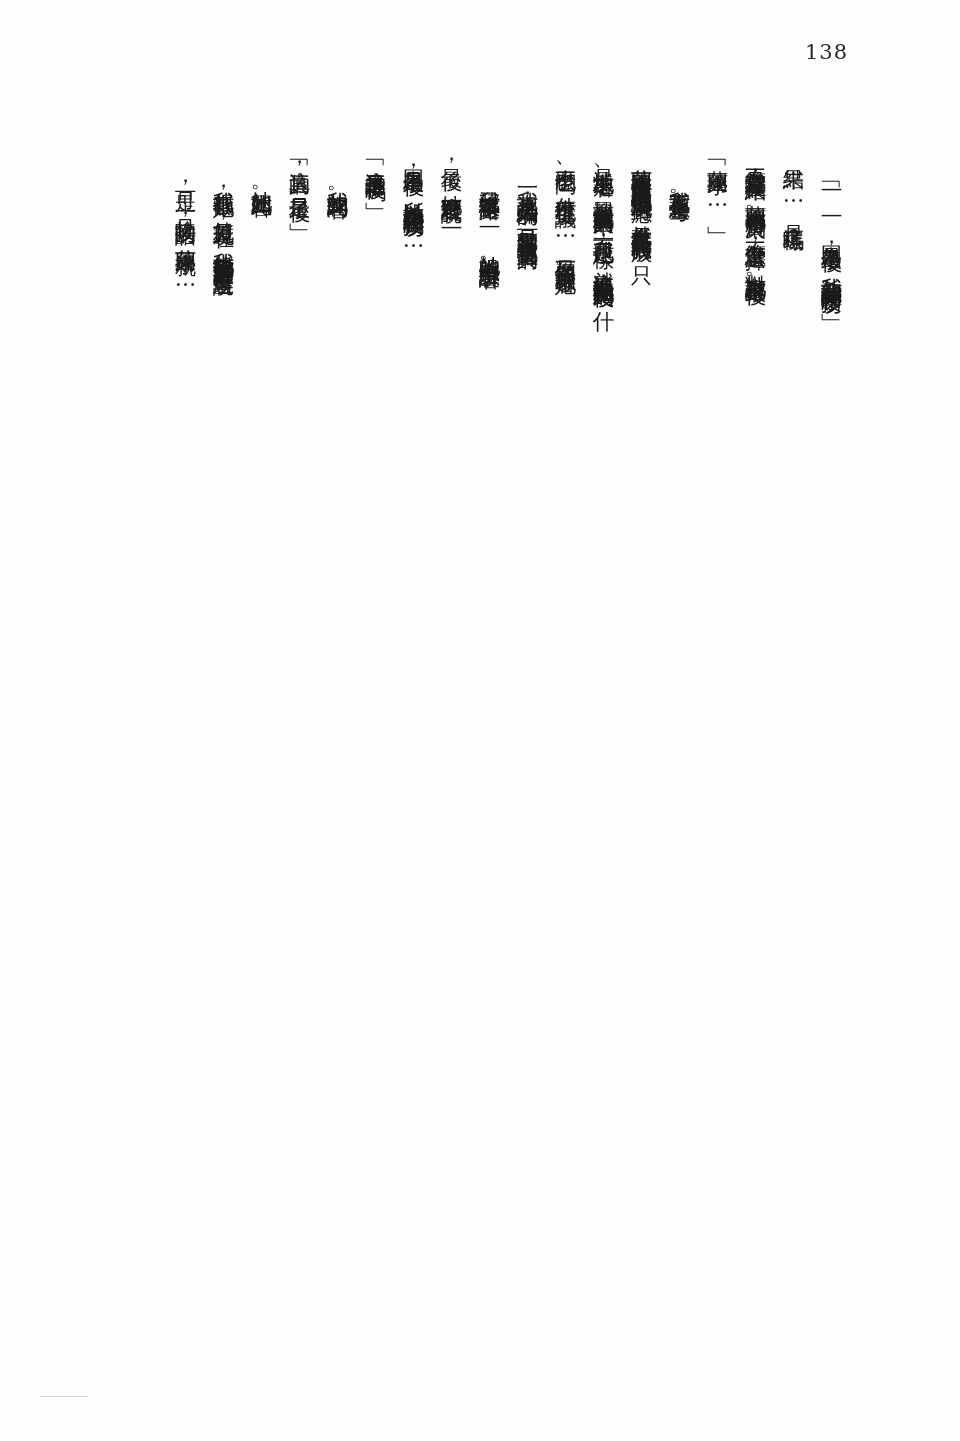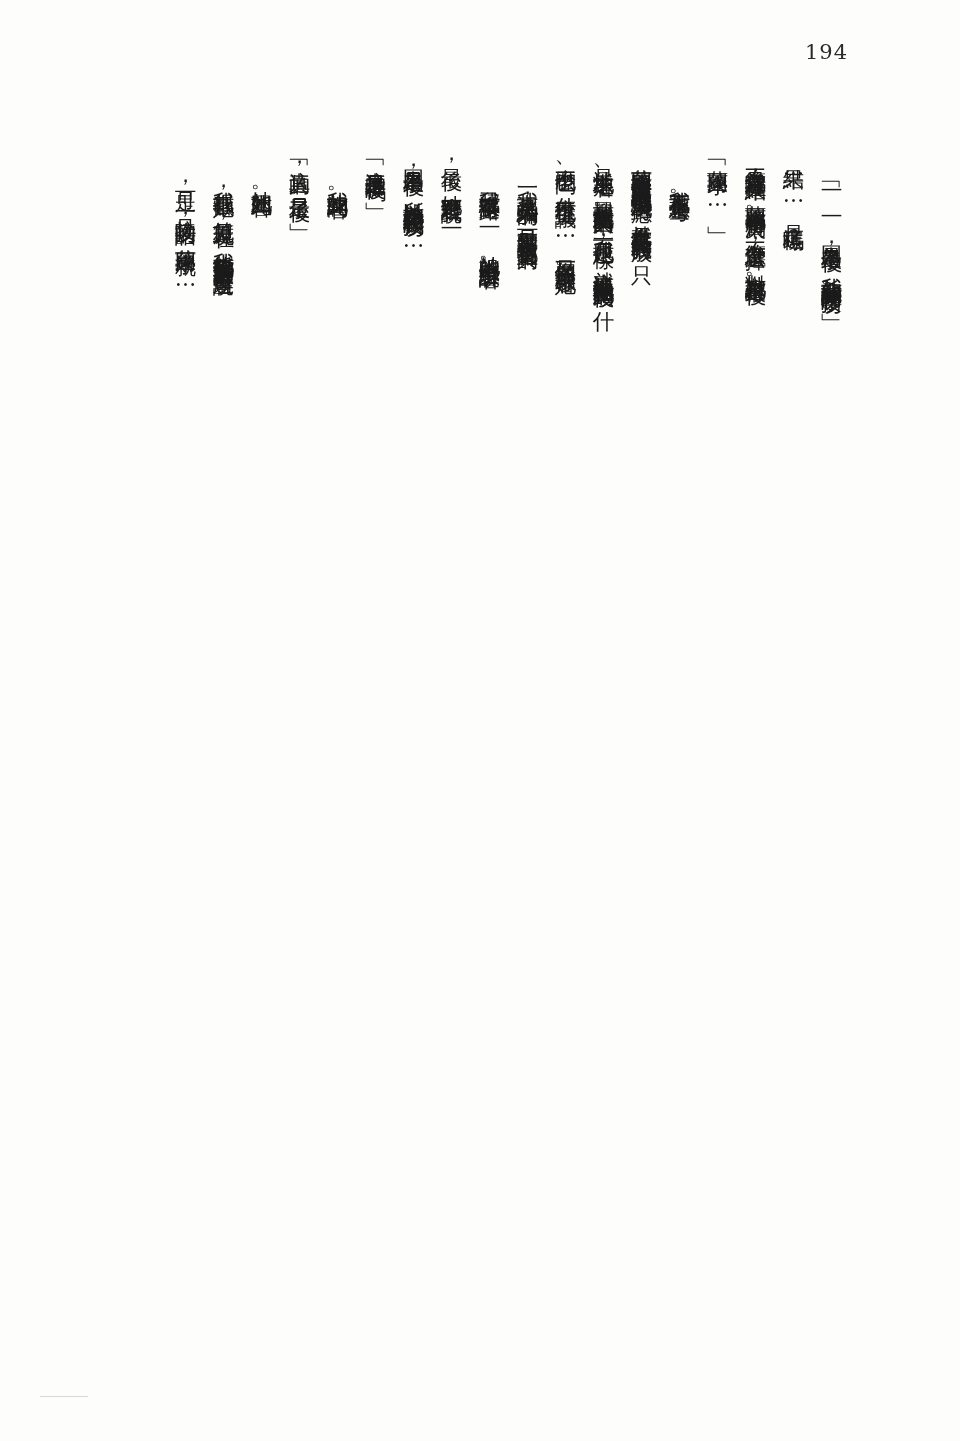--- a/index.html
+++ b/index.html
@@ -72,21 +72,21 @@
     width: 48px;
     height: 1px;
     background: #d8d8d8;
   }
 </style>
 </head>
 <body>
 
 <div class="page">
 
-  <div class="page-number">194</div>
+  <div class="page-number">138</div>
 
   <div class="body-text">
       <div class="vline indent-1">「——因為是最後了，我希望能和神崎同學接吻。」</div>
       <div class="vline">結果……是這樣嗎？</div>
       <div class="vline">不管是選擇哪種結果，蓬萊同學都將會消失。不管怎麼選擇，對她來說都是最後。</div>
       <div class="vline">「蓬萊同學……」</div>
       <div class="vline indent-1">我實在不想去考量。</div>
       <div class="vline">蓬萊同學即使是面對世界的危機也總是淡淡地對應，就像是在盡每天的義務一般，只</div>
       <div class="vline">是淡然地走著、搜尋著如此重要的東西。而我也是一樣，就這樣淡然地跟在她的後頭，什</div>
       <div class="vline">麼也不問、什麼也不提議……只像個影子一樣跟著她。</div>

